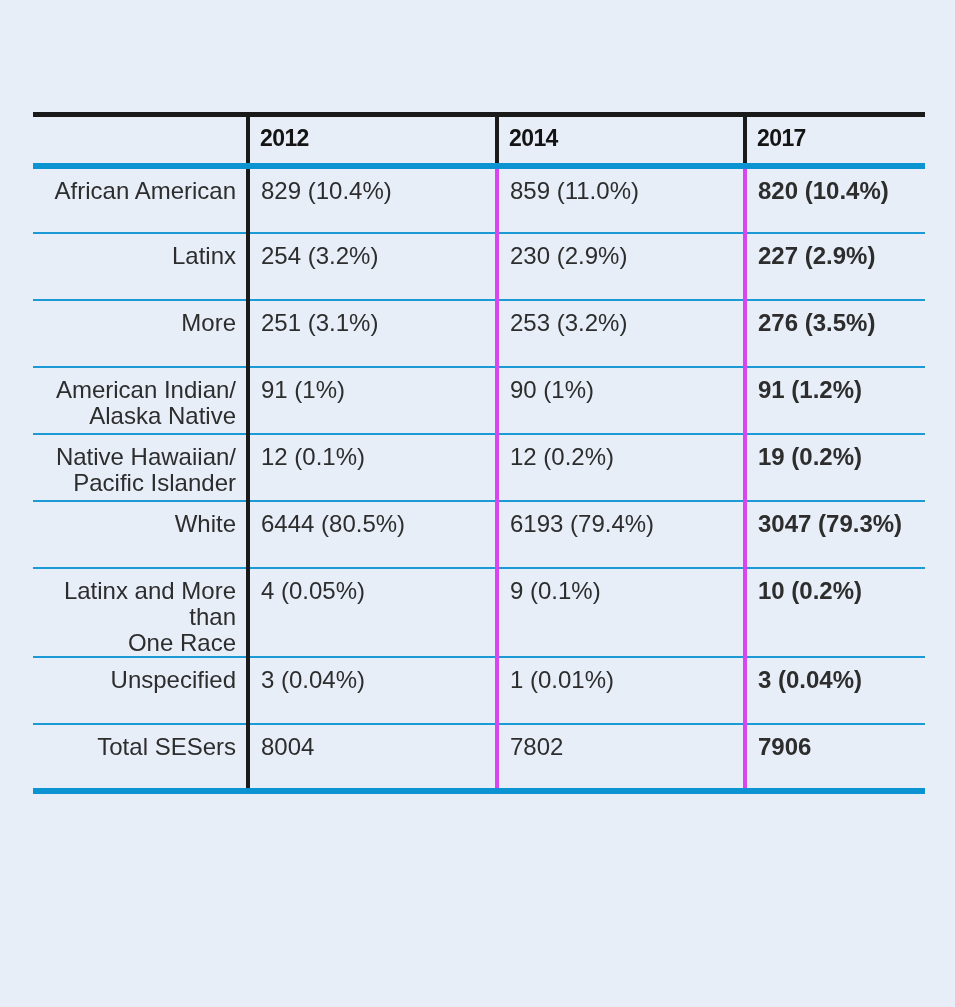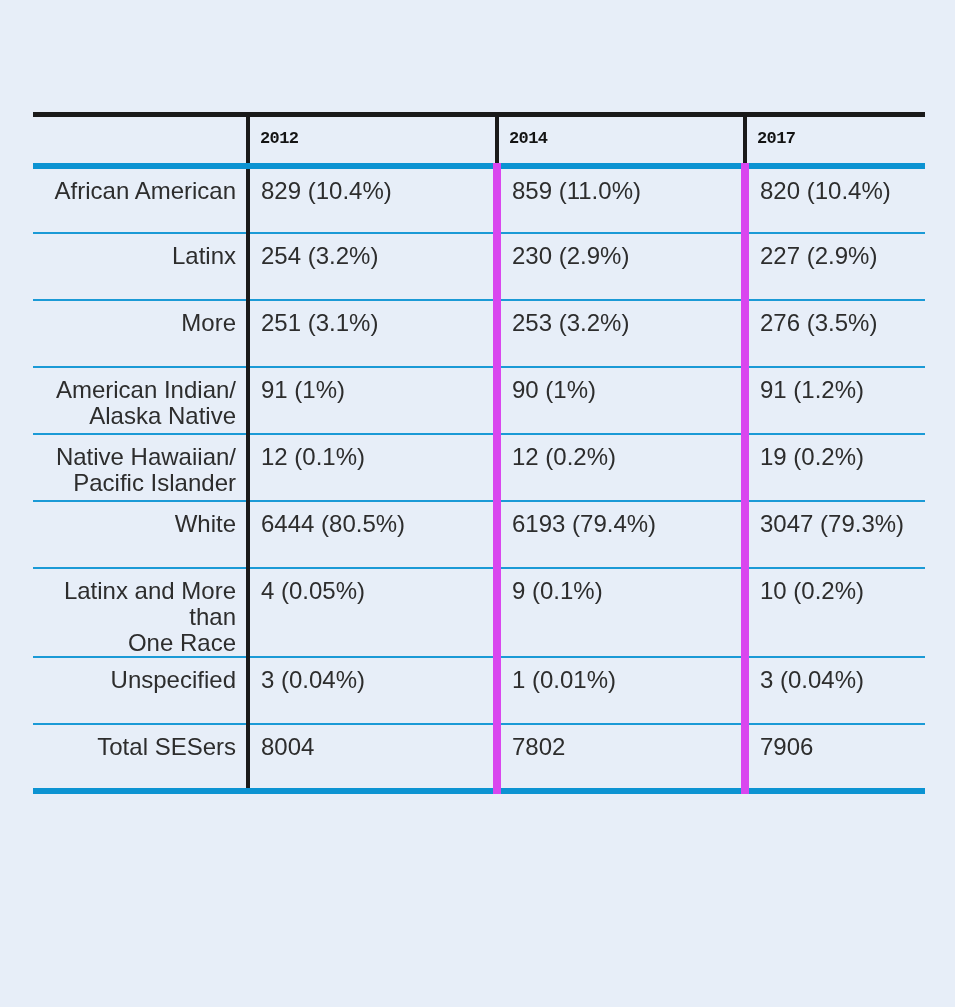--- a/index.html
+++ b/index.html
@@ -54,26 +54,26 @@
   }
   thead th.year-cell {
     border-right: 4px solid #1a1a1a;
     text-align: left;
   }
   thead th.year-cell.last {
     border-right: none;
   }
   .year-label {
     display: block;
-    font-size: 17px;
+    font-size: 23px;
     font-weight: bold;
     color: #141414;
     letter-spacing: -0.6px;
     padding: 0 0 2px 10px;
-    font-family: Liberation Mono, monospace;
+    font-family: Liberation Sans, sans-serif;
   }
 
   
   tbody tr {
     height: 67px;
   }
   tbody td {
     padding: 0;
     margin: 0;
     border-bottom: 2px solid #1b9ad6;
@@ -82,25 +82,26 @@
   }
   tbody tr:last-child td {
     border-bottom: 6px solid #0c93d2;
   }
 
   td.label-cell {
     border-right: 4px solid #1a1a1a;
     text-align: right;
   }
   td.value-cell {
-    border-right: 8px solid #d946ef;
+    border-right: 4px solid #d946ef;
     text-align: left;
   }
   td.value-cell.last {
     border-right: none;
+    font-weight: bold;
   }
 
   .cell-text {
     display: block;
     font-size: 24px;
     line-height: 26px;
     color: #2d2d2d;
     padding-top: 9px;
     font-family: "Liberation Sans", sans-serif;
   }

